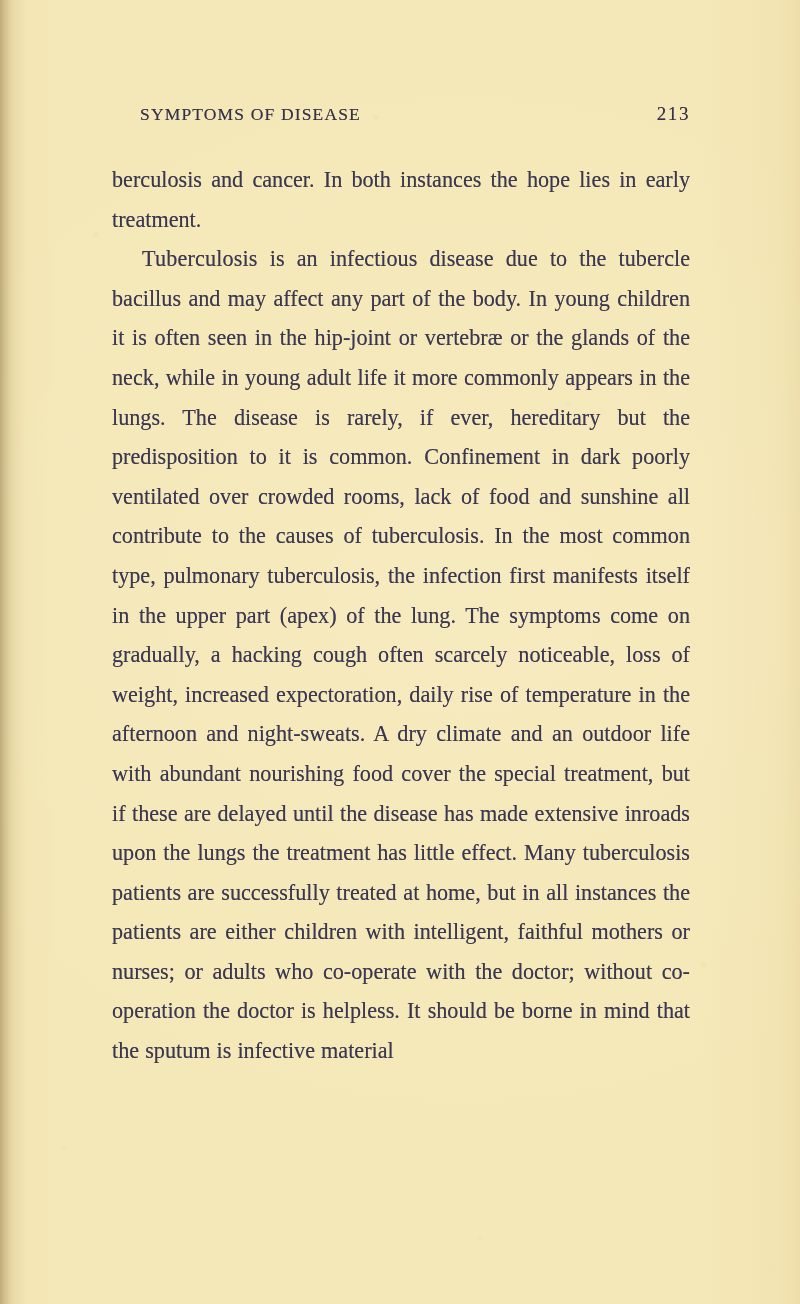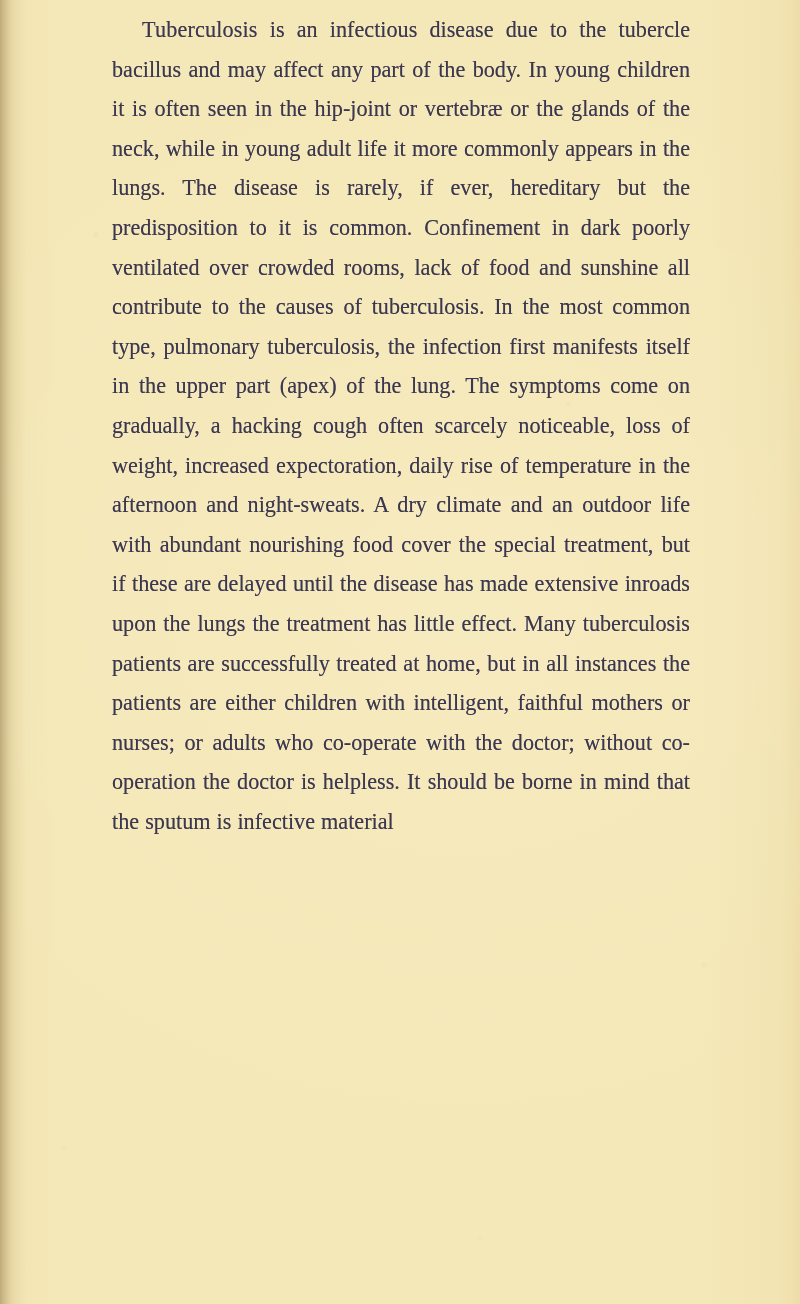--- a/index.html
+++ b/index.html
@@ -121,23 +121,28 @@
 </head>
 <body>
 
 <div id="page">
 
   <div id="grain"></div>
   <div id="gutter"></div>
 
   <div id="textblock">
 
+    <div class="running-head">
+      <span class="rh-title inked">SYMPTOMS OF DISEASE</span>
+      <span class="rh-folio inked">213</span>
+    </div>
 
     <div class="body-copy">
 
+      <p class="inked">berculosis and cancer.  In both instances the hope lies in early treatment.</p>
 
       <p class="para-indent inked">
         <span class="lead-term">Tuberculosis</span><span> is an infectious disease due to the tubercle bacillus and may affect any part of the body.  In young children it is often seen in the hip-joint or vertebræ or the glands of the neck, while in young adult life it more commonly appears in the lungs.  The disease is rarely, if ever, hereditary but the predisposition to it is common.  Confinement in dark poorly ventilated over crowded rooms, lack of food and sunshine all contribute to the causes of tuberculosis.  In the most common type, pulmonary tuberculosis, the infection first manifests itself in the upper part (apex) of the lung. The symptoms come on gradually, a hacking cough often scarcely noticeable, loss of weight, increased expectoration, daily rise of temperature in the afternoon and night-sweats.  A dry climate and an outdoor life with abundant nourishing food cover the special treatment, but if these are delayed until the disease has made extensive inroads upon the lungs the treatment has little effect.  Many tuberculosis patients are successfully treated at home, but in all instances the patients are either children with intelligent, faithful mothers or nurses; or adults who co-operate with the doctor; without co-operation the doctor is helpless.  It should be borne in mind that the sputum is infective material</span>
       </p>
 
     </div>
   </div>
 </div>
 
 </body></html>

